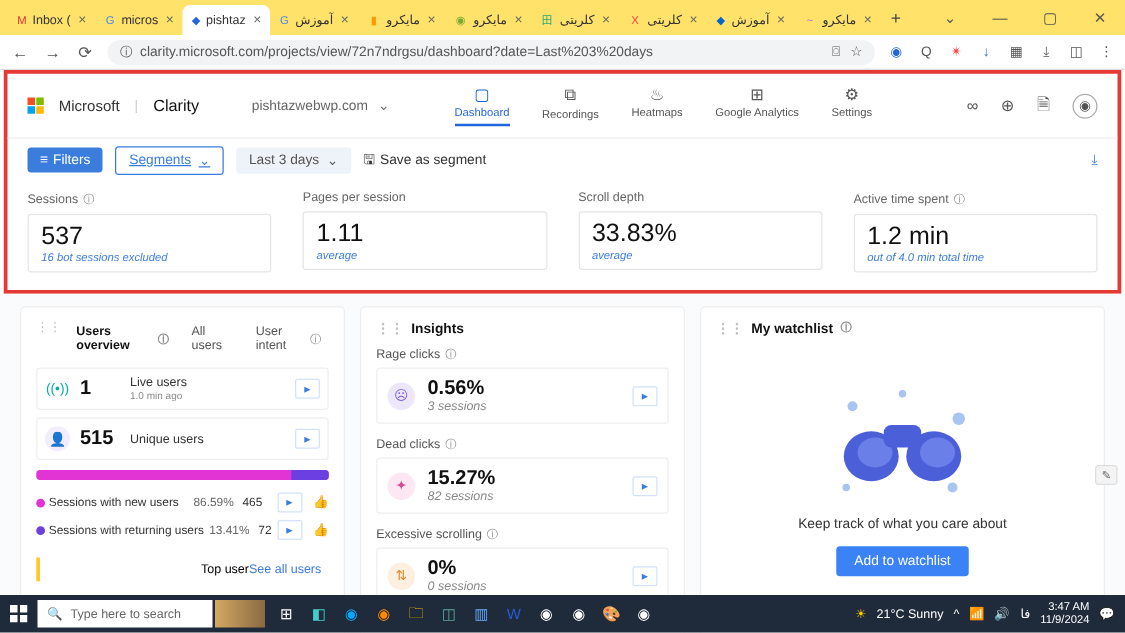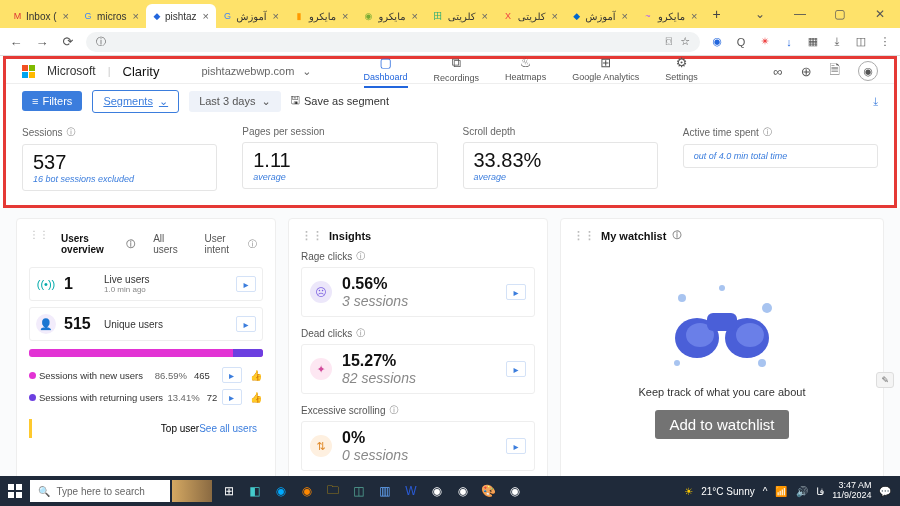--- a/index.html
+++ b/index.html
@@ -15,21 +15,21 @@
 
 .urlbar { height:28px; display:flex; align-items:center; padding:0 8px; gap:10px; border-bottom:1px solid #ddd; background:#fff; }
 .navico { width:16px; text-align:center; color:#555; font-size:13px; }
 .urlbox { flex:1; display:flex; align-items:center; background:#f1f3f4; border-radius:12px; padding:3px 10px; font-size:11px; color:#555; }
 .urlbox .lock { margin-right:6px; font-size:10px; }
 .ext { display:flex; gap:10px; align-items:center; }
 .ext span { width:14px; height:14px; display:inline-flex; align-items:center; justify-content:center; font-size:11px; color:#555; }
 
 .redbox { border:3px solid #e53935; margin:0 3px; }
 
-.apphdr { height:25px; display:flex; align-items:center; padding:0 16px; gap:12px; border-bottom:1px solid #eee; }
+.apphdr { height:52px; display:flex; align-items:center; padding:0 16px; gap:12px; border-bottom:1px solid #eee; }
 .mslogo { display:grid; grid-template-columns:6px 6px; grid-template-rows:6px 6px; gap:1px; }
 .mslogo span:nth-child(1){background:#f25022}.mslogo span:nth-child(2){background:#7fba00}.mslogo span:nth-child(3){background:#00a4ef}.mslogo span:nth-child(4){background:#ffb900}
 .brand { font-size:12px; color:#333; }
 .divider { color:#ccc; }
 .clarity { font-size:13px; color:#111; }
 .proj { font-size:11px; color:#666; margin-left:30px; display:flex; align-items:center; gap:8px; }
 .nav { display:flex; gap:26px; margin-left:40px; }
 .navitem { display:flex; flex-direction:column; align-items:center; gap:2px; font-size:9px; color:#555; padding-bottom:4px; }
 .navitem.active { color:#2266dd; border-bottom:2px solid #2266dd; }
 .navitem .ico { font-size:13px; }
@@ -84,27 +84,27 @@
 .ins-head { font-size:11px; font-weight:600; color:#111; margin-bottom:8px; display:flex; align-items:center; gap:6px; }
 
 .insitem { margin-bottom:10px; }
 .inslbl { font-size:10px; color:#555; display:flex; align-items:center; gap:4px; margin-bottom:4px; }
 .insbox { border:1px solid #eee; border-radius:3px; padding:7px 8px; display:flex; align-items:center; gap:10px; }
 .insicon { width:22px; height:22px; border-radius:50%; display:flex; align-items:center; justify-content:center; font-size:11px; }
 .rage { background:#ece7fa; color:#7a5fe0; }
 .dead { background:#fde7f2; color:#d14b9b; }
 .exc { background:#fef0e0; color:#e08a2b; }
 .insval { font-size:16px; color:#111; font-weight:600; }
-.inssub { font-size:14px; color:#888; font-style:italic; }
+.inssub { font-size:10px; color:#888; font-style:italic; }
 
 .panel-r { flex:1; display:flex; flex-direction:column; align-items:center; }
 .watch-head { font-size:11px; font-weight:600; color:#111; align-self:flex-start; margin-bottom:8px; display:flex; align-items:center; gap:6px; }
 .binocs { width:140px; height:110px; margin:18px 0 8px; position:relative; }
 .watchtxt { font-size:11px; color:#333; margin-bottom:12px; }
-.addbtn { background:#737373; color:#fff; padding:6px 14px; border-radius:3px; font-size:15px; }
+.addbtn { background:#3b82f6; color:#fff; padding:6px 14px; border-radius:3px; font-size:11px; }
 
 .feedback { position:absolute; right:6px; top:372px; background:#f4f4f4; border:1px solid #ddd; padding:2px 4px; font-size:9px; color:#666; border-radius:3px; }
 
 .taskbar { position:absolute; bottom:0; left:0; right:0; height:30px; background:#1f2a3a; display:flex; align-items:center; color:#fff; font-size:10px; }
 .tb-start { width:30px; display:flex; align-items:center; justify-content:center; }
 .tb-search { flex:0 0 140px; background:#fff; color:#666; height:22px; display:flex; align-items:center; padding:0 8px; gap:6px; font-size:10px; }
 .tb-icons { display:flex; gap:4px; margin-left:6px; }
 .tb-icons span { width:22px; height:22px; display:flex; align-items:center; justify-content:center; font-size:12px; }
 .tb-right { margin-left:auto; display:flex; align-items:center; gap:8px; padding-right:8px; }
 .tb-clock { text-align:right; font-size:9px; line-height:1.1; }
@@ -170,20 +170,21 @@
   <div class="wbtn">▢</div>
   <div class="wbtn">✕</div>
 </div>
 
 <div class="urlbar">
   <span class="navico">←</span>
   <span class="navico">→</span>
   <span class="navico">⟳</span>
   <div class="urlbox">
       <span class="lock">ⓘ</span>
+      <span>clarity.microsoft.com/projects/view/72n7ndrgsu/dashboard?date=Last%203%20days</span>
       <span style="margin-left:auto">⌼</span>
       <span style="margin-left:8px">☆</span>
     </div>
   <div class="ext">
     <span style="color:#2266dd">◉</span>
     <span>Q</span>
     <span style="color:#e44">✴</span>
     <span style="color:#2266dd">↓</span>
     <span>▦</span>
     <span>⤓</span>
@@ -285,20 +286,21 @@
           <div class="mvalue">33.83%</div>
           <div class="msub">average</div>
         </div>
     </div>
     <div class="mcard">
       <div class="mlabel">
           <span>Active time spent</span>
           <span class="minfo">ⓘ</span>
         </div>
       <div class="mbox">
+          <div class="mvalue">1.2 min</div>
           <div class="msub">out of 4.0 min total time</div>
         </div>
     </div>
   </div>
 </div>
 
 <div class="body">
   <div class="panel panel-l">
     <div class="tabs">
       <span style="color:#bbb">⋮⋮</span>

